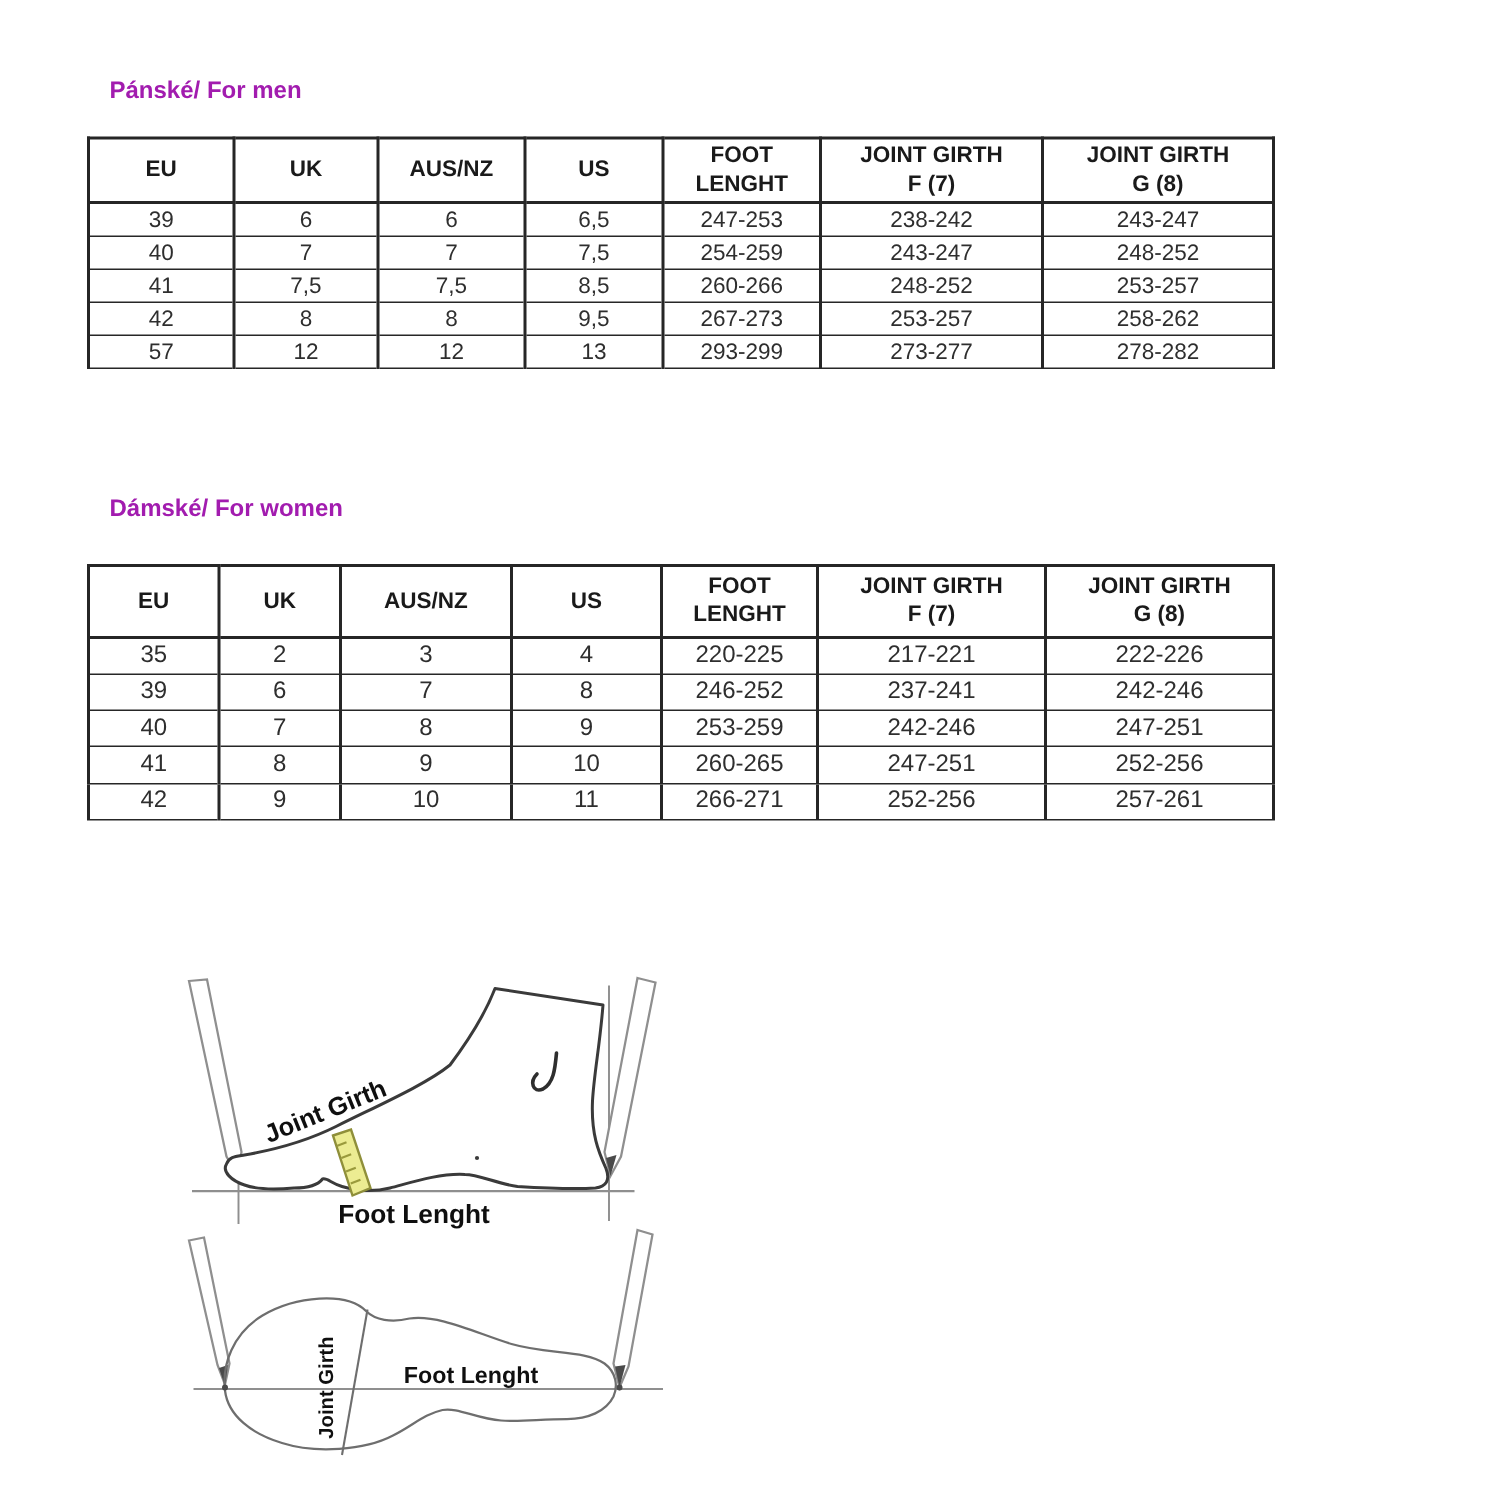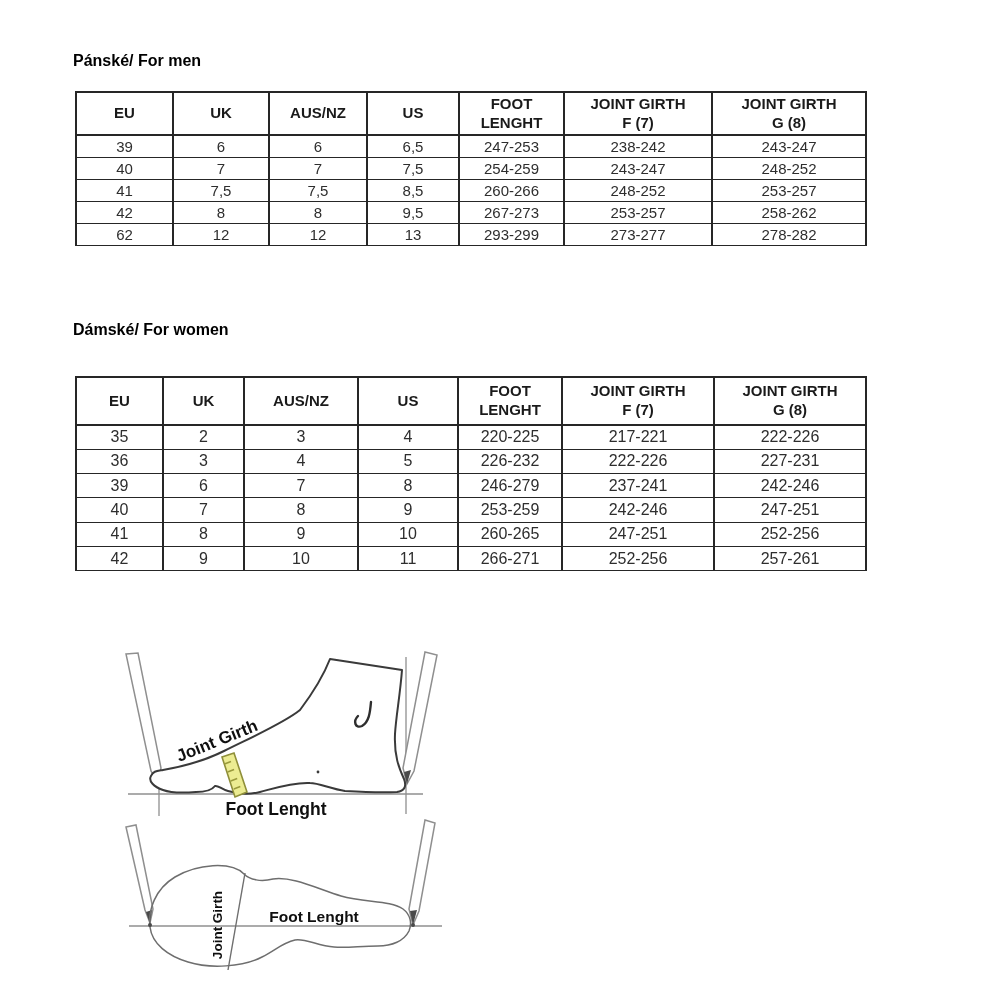--- a/index.html
+++ b/index.html
@@ -9,29 +9,29 @@
     background:#ffffff;
     font-family:"Liberation Sans", sans-serif;
     color:#1f1f1f;
     overflow:hidden;
   }
   .section-title{
     position:absolute;
     left:73px;
     font-size:16px;
     font-weight:bold;
-    color:#000000;
+    color:#a21caf;
     white-space:nowrap;
   }
   #title-men{top:52px;}
-  #title-women{top:321px;}
+  #title-women{top:331px;}
 
   table.size-table{
     position:absolute;
-    left:75px;
+    left:58px;
     border-collapse:collapse;
     table-layout:fixed;
     width:790px;
     background:#fff;
   }
   #table-men{top:91px;}
   #table-women{top:376px;}
 
   .size-table th, .size-table td{
     border:2px solid #262626;
@@ -120,21 +120,21 @@
       <tr>
         <td>42</td>
         <td>8</td>
         <td>8</td>
         <td>9,5</td>
         <td>267-273</td>
         <td>253-257</td>
         <td>258-262</td>
       </tr>
       <tr>
-        <td>62</td>
+        <td>57</td>
         <td>12</td>
         <td>12</td>
         <td>13</td>
         <td>293-299</td>
         <td>273-277</td>
         <td>278-282</td>
       </tr>
     </tbody>
 </table>
 
@@ -168,34 +168,25 @@
       <tr>
         <td>35</td>
         <td>2</td>
         <td>3</td>
         <td>4</td>
         <td>220-225</td>
         <td>217-221</td>
         <td>222-226</td>
       </tr>
       <tr>
-        <td>36</td>
-        <td>3</td>
-        <td>4</td>
-        <td>5</td>
-        <td>226-232</td>
-        <td>222-226</td>
-        <td>227-231</td>
-      </tr>
-      <tr>
         <td>39</td>
         <td>6</td>
         <td>7</td>
         <td>8</td>
-        <td>246-279</td>
+        <td>246-252</td>
         <td>237-241</td>
         <td>242-246</td>
       </tr>
       <tr>
         <td>40</td>
         <td>7</td>
         <td>8</td>
         <td>9</td>
         <td>253-259</td>
         <td>242-246</td>

